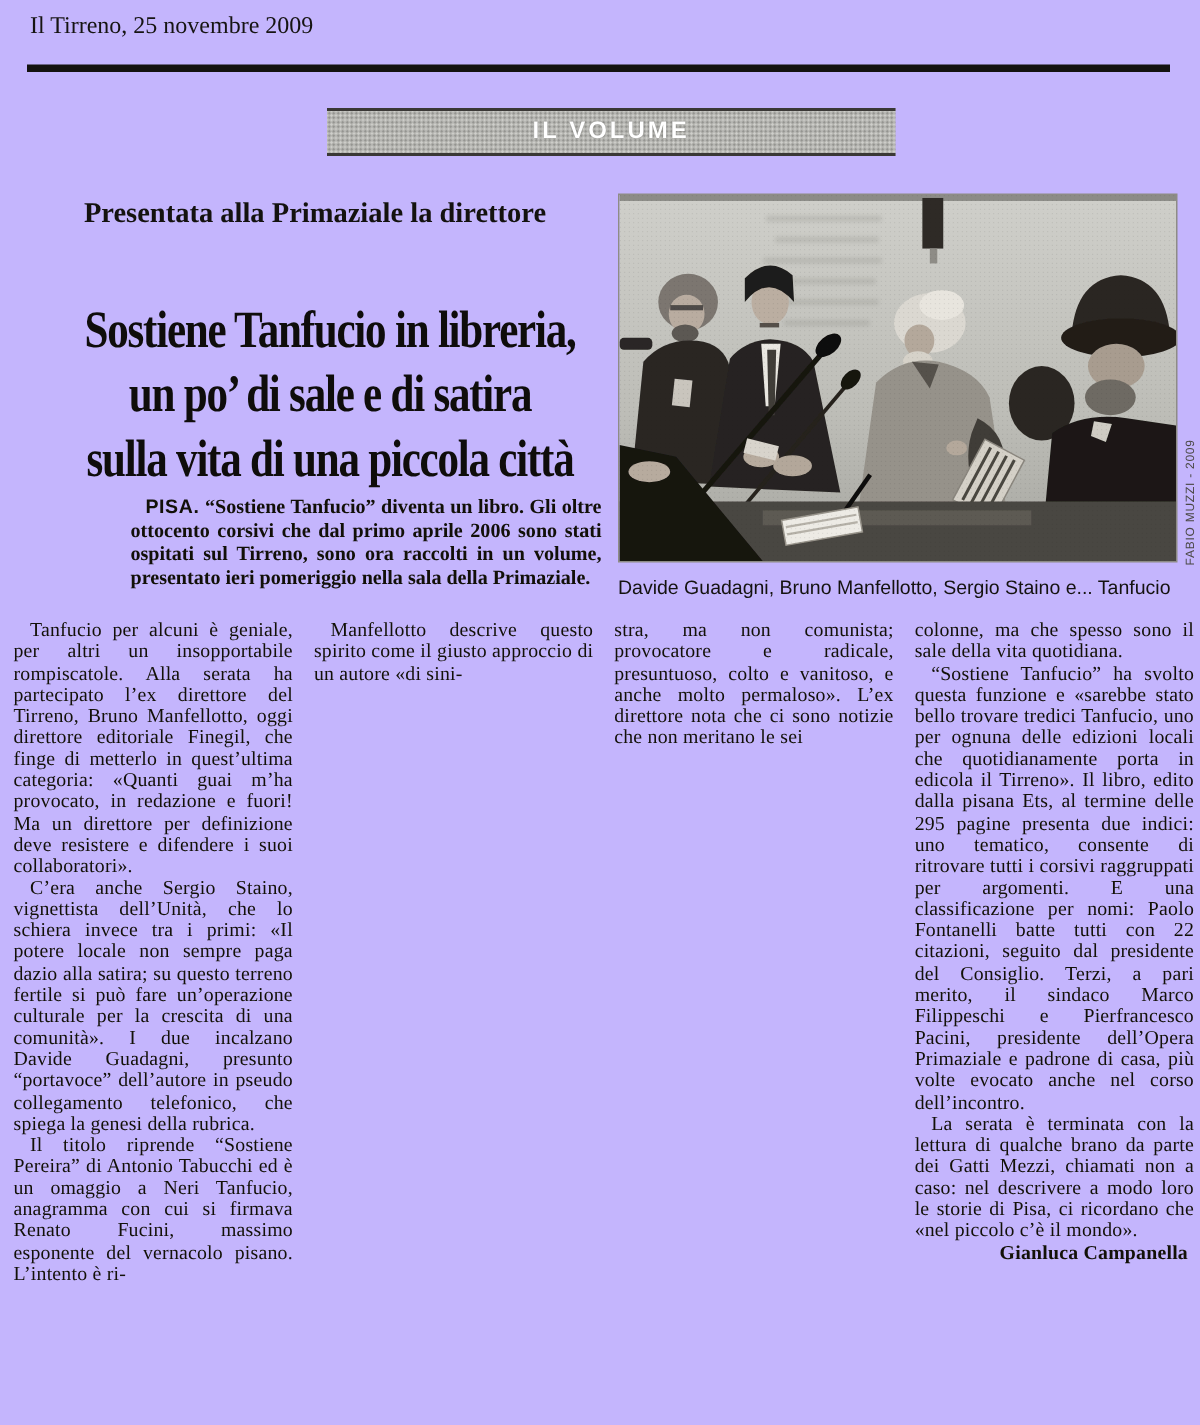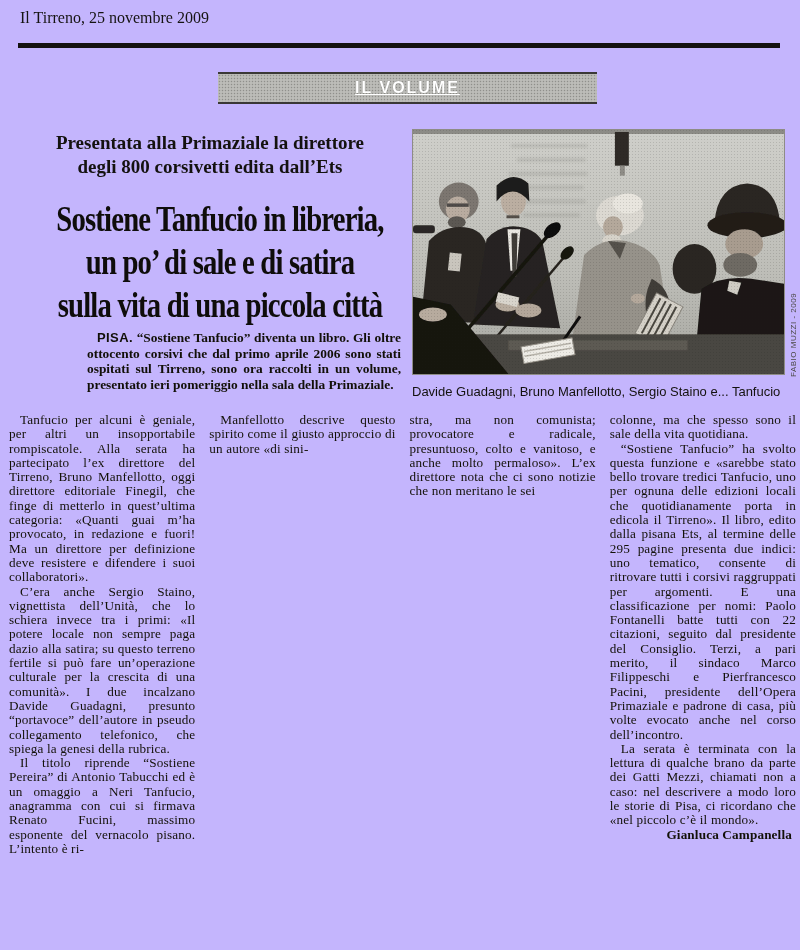--- a/index.html
+++ b/index.html
@@ -8,21 +8,21 @@
   .abs{position:absolute;}
   .dateline{left:20px;top:8px;font-size:16px;line-height:20px;color:#161412;}
   .toprule{left:18px;top:43px;width:762px;height:5px;background:#141210;}
   .kicker{left:218px;top:72px;width:379px;height:28px;
           border-top:2px solid #3a3836;border-bottom:2px solid #3a3836;
           background-color:#b5b5b1;
           background-image:radial-gradient(#8f8f8b 28%,rgba(0,0,0,0) 30%),radial-gradient(#cfcfcb 28%,rgba(0,0,0,0) 30%);
           background-size:3px 3px,3px 3px;background-position:0 0,1.5px 1.5px;
           display:flex;align-items:center;justify-content:center;}
   .kicker-label{color:#ffffff;font-family:"Liberation Sans",sans-serif;font-weight:bold;
-          font-size:16px;letter-spacing:2px;text-shadow:0 0 1px #6e6e6a;text-decoration:underline;}
+          font-size:16px;letter-spacing:2px;text-shadow:0 0 1px #6e6e6a;}
   .standfirst{left:28px;top:131px;width:364px;text-align:center;
           font-weight:bold;font-size:19px;line-height:24px;color:#14120f;}
   .headline{left:0;top:184px;width:412px;text-align:center;font-weight:bold;
           font-size:35px;line-height:43px;letter-spacing:-1px;color:#0f0d0b;}
   .headline-line{display:block;transform:scaleX(0.82);transform-origin:50% 50%;white-space:nowrap;}
   .lead{left:87px;top:330px;width:314px;font-weight:bold;font-size:13.4px;line-height:15.6px;
           text-align:justify;color:#121008;}
   .lead p{margin:0;text-indent:10px;}
   .lead .pisa{font-family:"Liberation Sans",sans-serif;font-size:13px;letter-spacing:.4px;}
   .photo{left:412px;top:129px;width:373px;height:246px;border:1px solid #8e8c86;box-sizing:border-box;}
@@ -48,21 +48,20 @@
 
   <div class="abs dateline">Il Tirreno, 25 novembre 2009</div>
   <div class="abs toprule"></div>
 
   <div class="abs kicker">
     <span class="kicker-label">IL VOLUME</span>
   </div>
 
   <div class="abs standfirst">
     <span class="standfirst-line">Presentata alla Primaziale la direttore</span><br>
-    <span class="standfirst-line">degli 800 corsivetti edita dall’Ets</span>
   </div>
 
   <h1 class="abs headline" style="margin:14px;">
     <span class="headline-line">Sostiene Tanfucio in libreria,</span>
     <span class="headline-line">un po’ di sale e di satira</span>
     <span class="headline-line">sulla vita di una piccola città</span>
   </h1>
 
   <div class="abs lead">
     <p><span class="pisa">PISA.</span>

